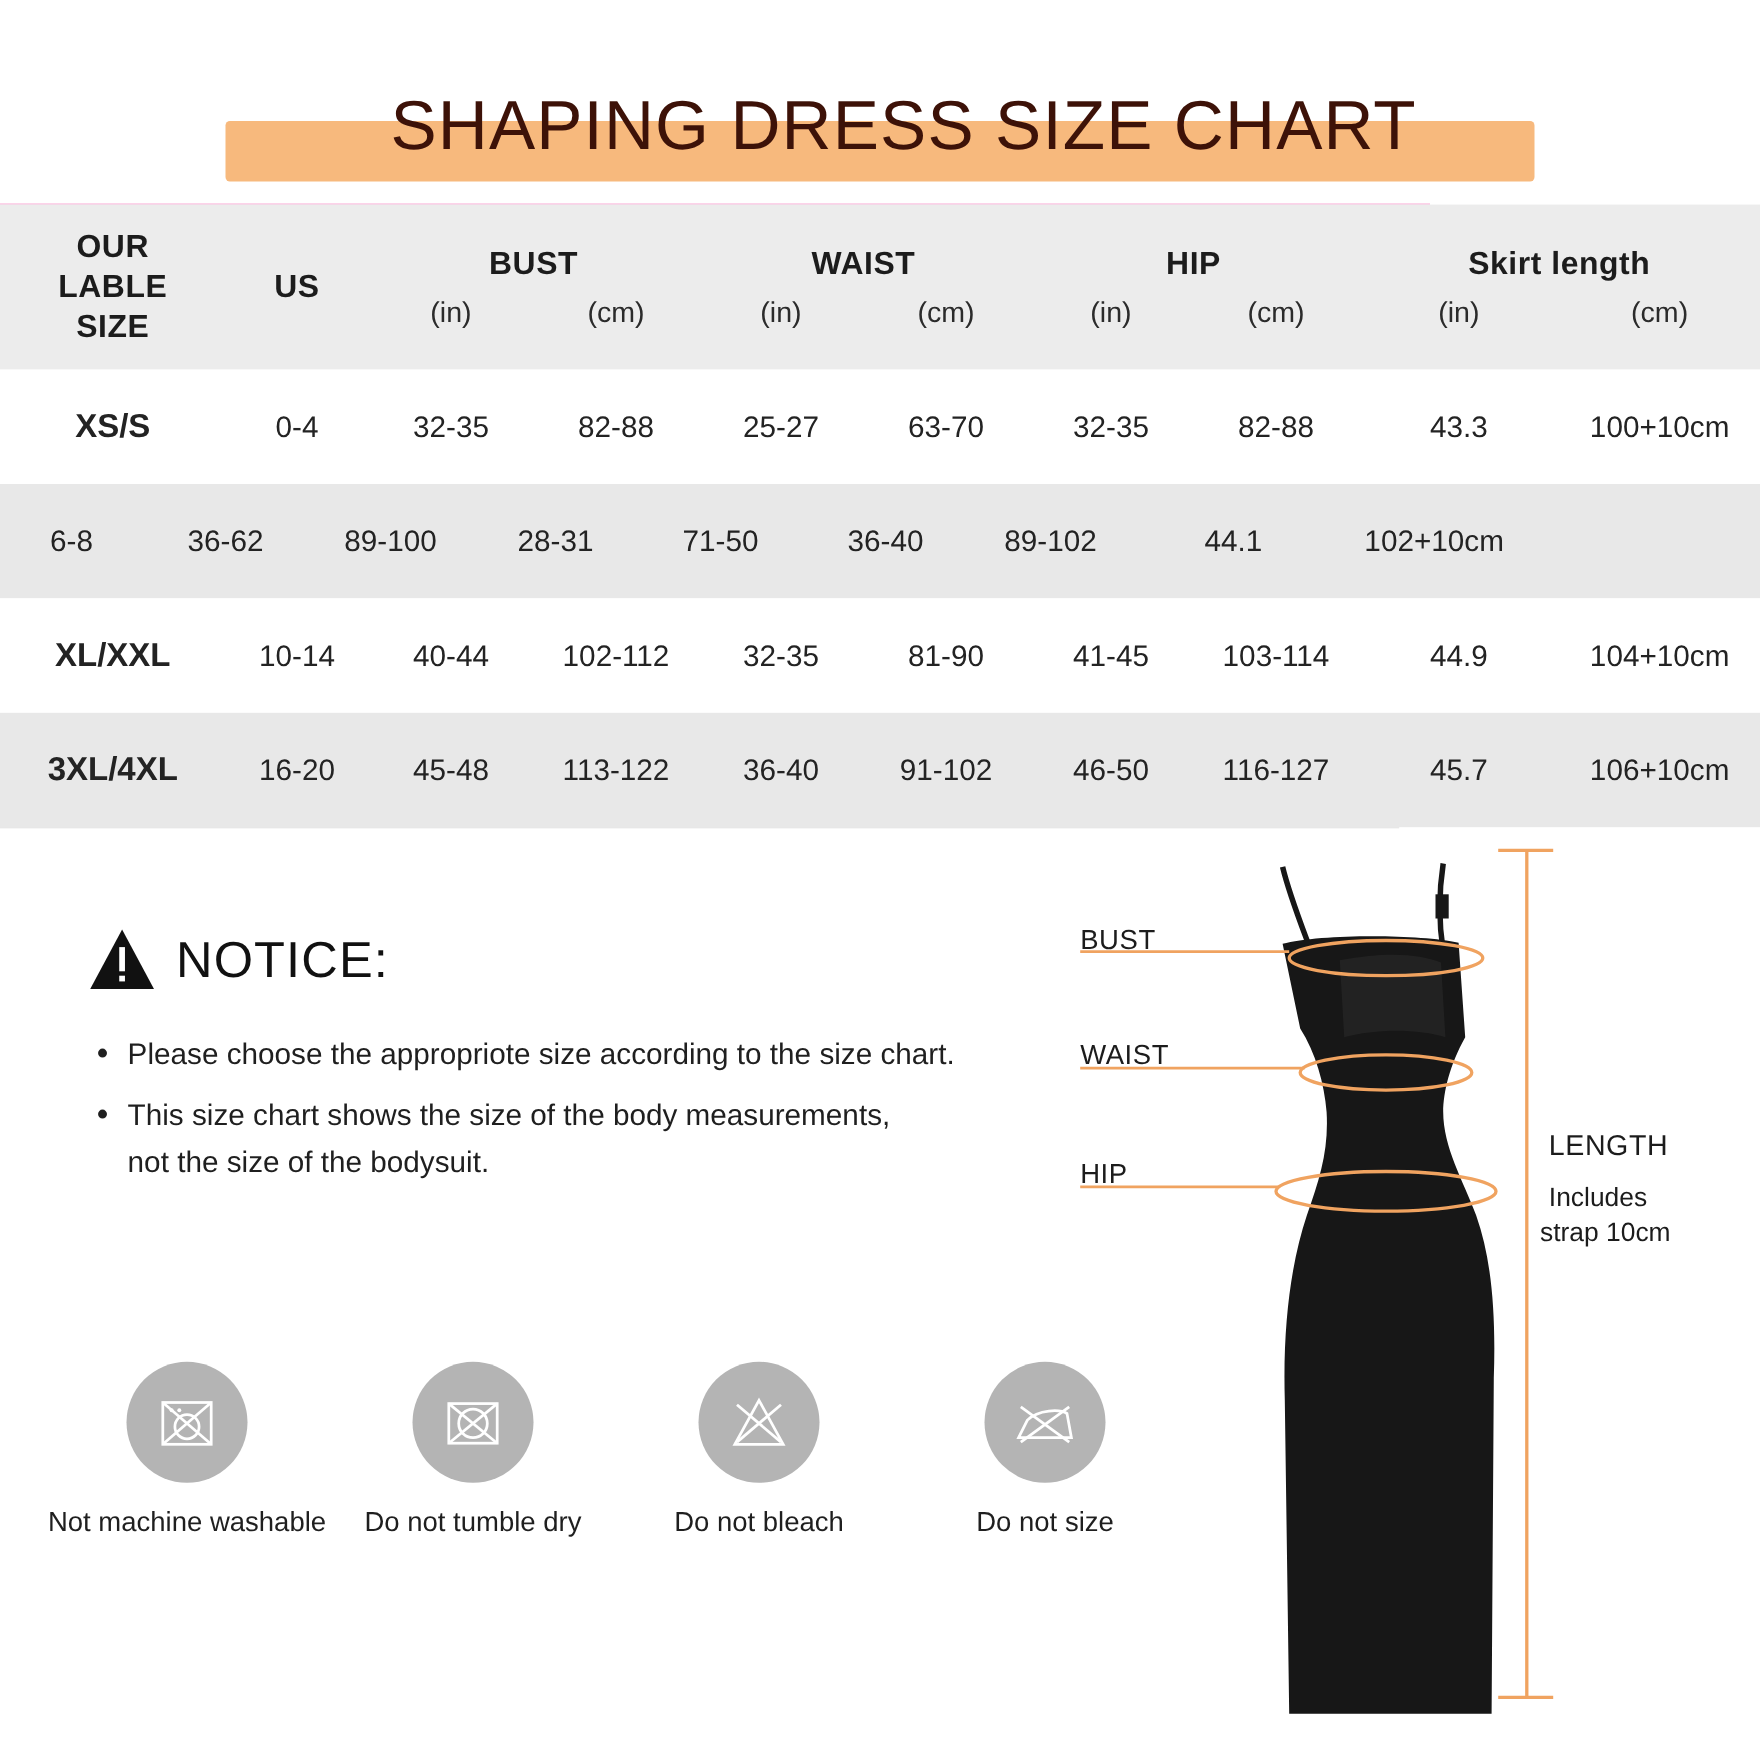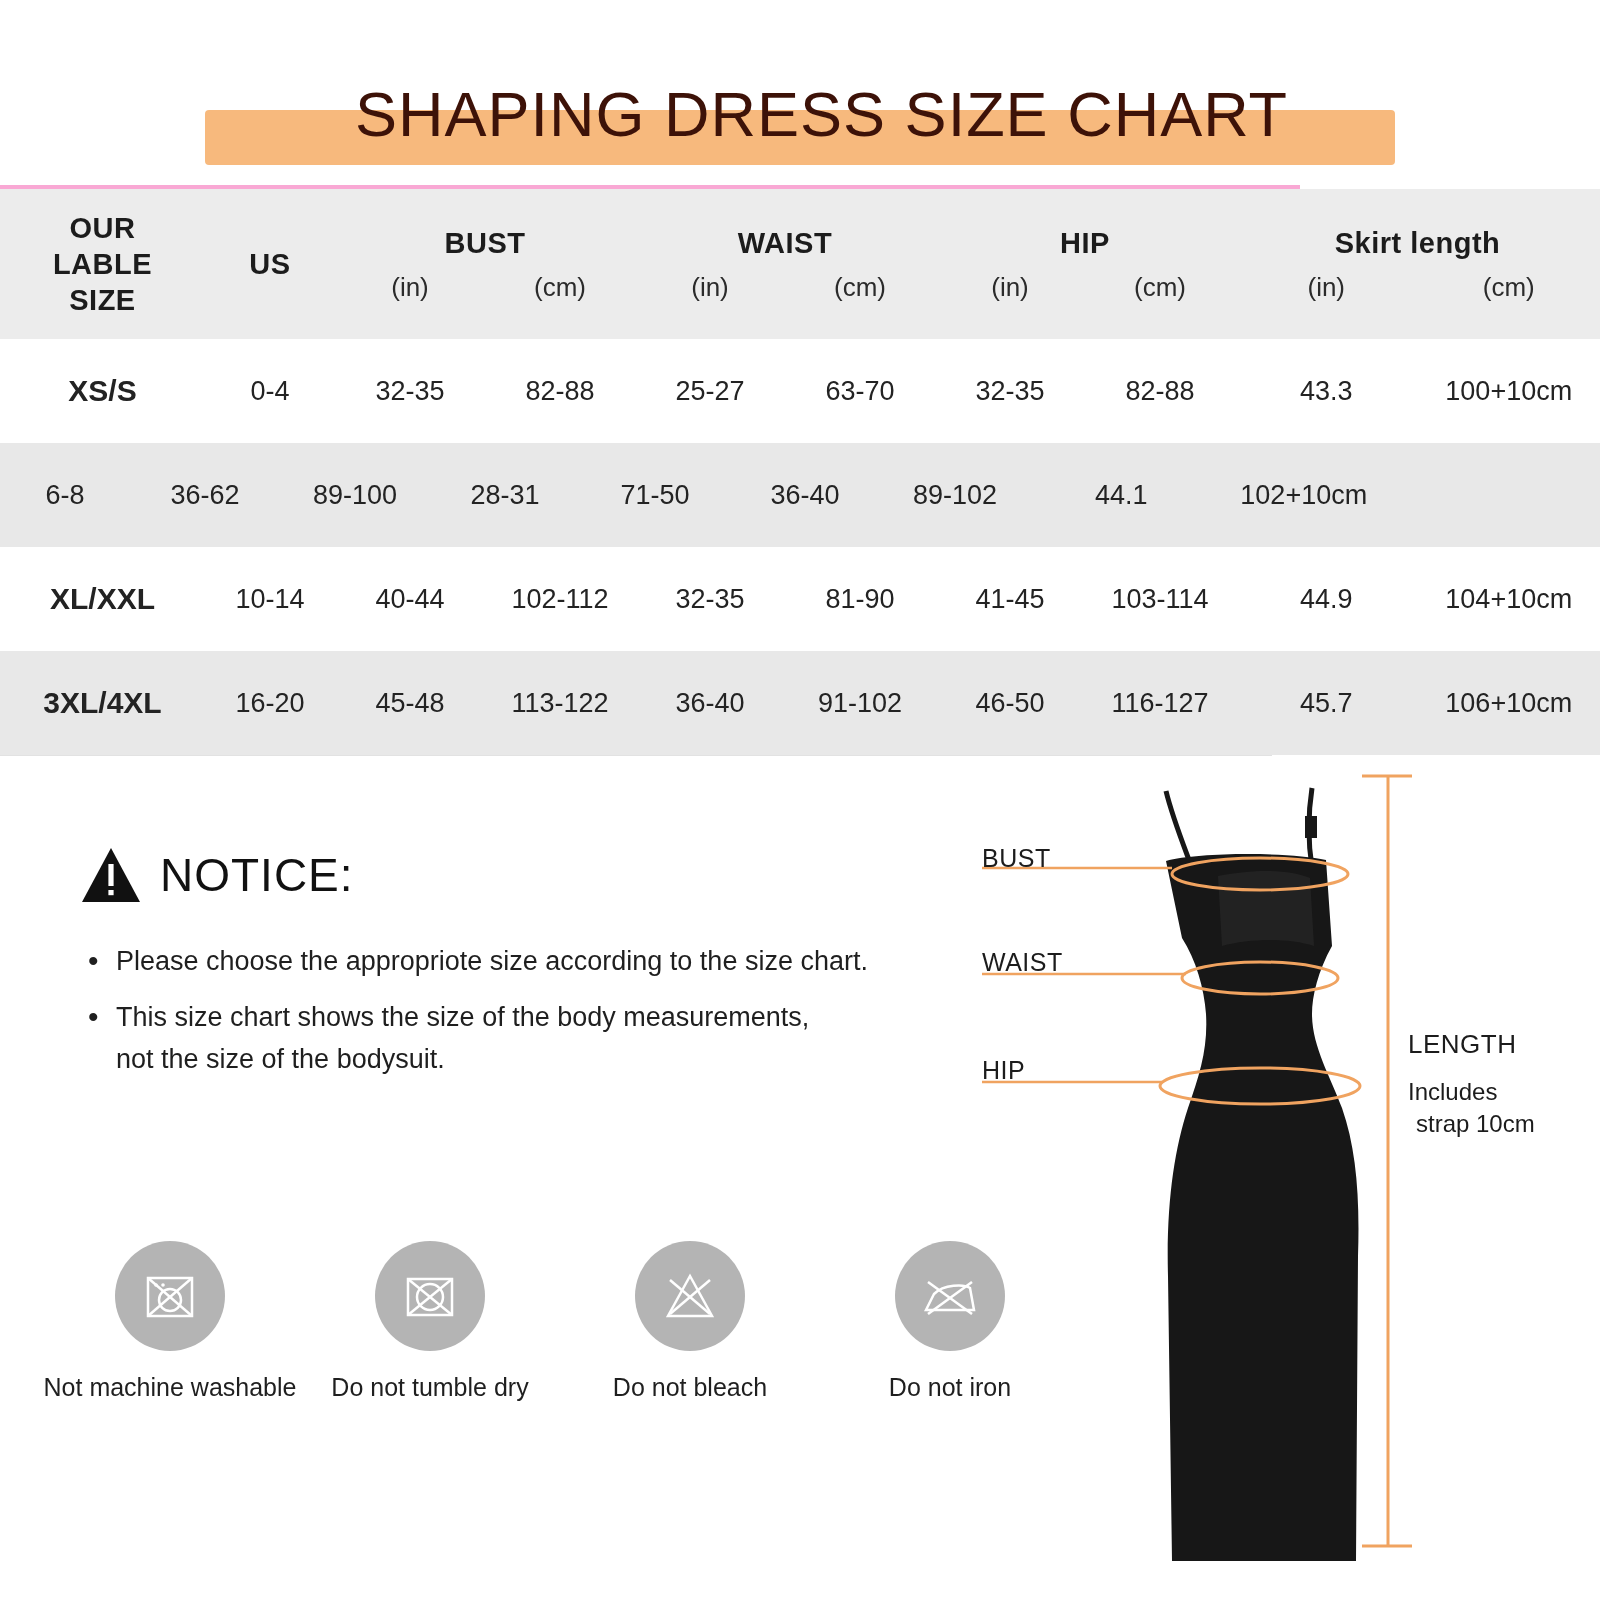--- a/index.html
+++ b/index.html
@@ -40,21 +40,21 @@
     font-weight: normal;
     letter-spacing: 1px;
     color: #3d1208;
     font-family: "Liberation Sans", sans-serif;
     padding-left: 43px;
   }
 
   
   .table {
     width: 1300px;
-    border-top: 4px solid #f9a8d4;
+    border-top: 1px solid #f9a8d4;
   }
   .trow {
     display: flex;
     align-items: stretch;
     width: 1600px;
   }
   .trow.header {
     background: #ececec;
     height: 150px;
   }
@@ -436,21 +436,21 @@
     </div>
 
     <div class="care">
       <div class="care-circle">
         <svg width="72" height="72" viewBox="0 0 72 72">
           <path d="M12 50 L60 50 L56 28 C50 24 30 24 20 34 Z" fill="none" stroke="#fff" stroke-width="2.5"></path>
           <line x1="14" y1="22" x2="58" y2="54" stroke="#fff" stroke-width="2.5"></line>
           <line x1="58" y1="22" x2="14" y2="54" stroke="#fff" stroke-width="2.5"></line>
         </svg>
       </div>
-      <div class="care-label">Do not iron</div>
+      <div class="care-label">Do not size</div>
     </div>
 
   </div>
 
   <div class="figure">
     <svg width="640" height="810" viewBox="0 0 640 810">
 
       <path d="M206 35 C 212 60, 222 85, 232 112" stroke="#171717" stroke-width="5" fill="none"></path>
       <path d="M352 32 C 348 58, 348 86, 352 112" stroke="#171717" stroke-width="5" fill="none"></path>
       <rect x="345" y="60" width="12" height="22" fill="#171717"></rect>
@@ -483,16 +483,16 @@
       <line x1="428" y1="20" x2="428" y2="790" stroke="#f0a360" stroke-width="3"></line>
       <line x1="402" y1="20" x2="452" y2="20" stroke="#f0a360" stroke-width="3"></line>
       <line x1="402" y1="790" x2="452" y2="790" stroke="#f0a360" stroke-width="3"></line>
     </svg>
 
     <div class="meas-label" style="left:22px; top:88px;">BUST</div>
     <div class="meas-label" style="left:22px; top:192px;">WAIST</div>
     <div class="meas-label" style="left:22px; top:300px;">HIP</div>
     <div class="len-label" style="left:448px; top:273px;">LENGTH</div>
     <div class="len-sub" style="left:448px; top:320px;">Includes</div>
-    <div class="len-sub" style="left:456px; top:352px;">strap 10cm</div>
+    <div class="len-sub" style="left:440px; top:352px;">strap 10cm</div>
   </div>
 
 </div>
 
 </body></html>

